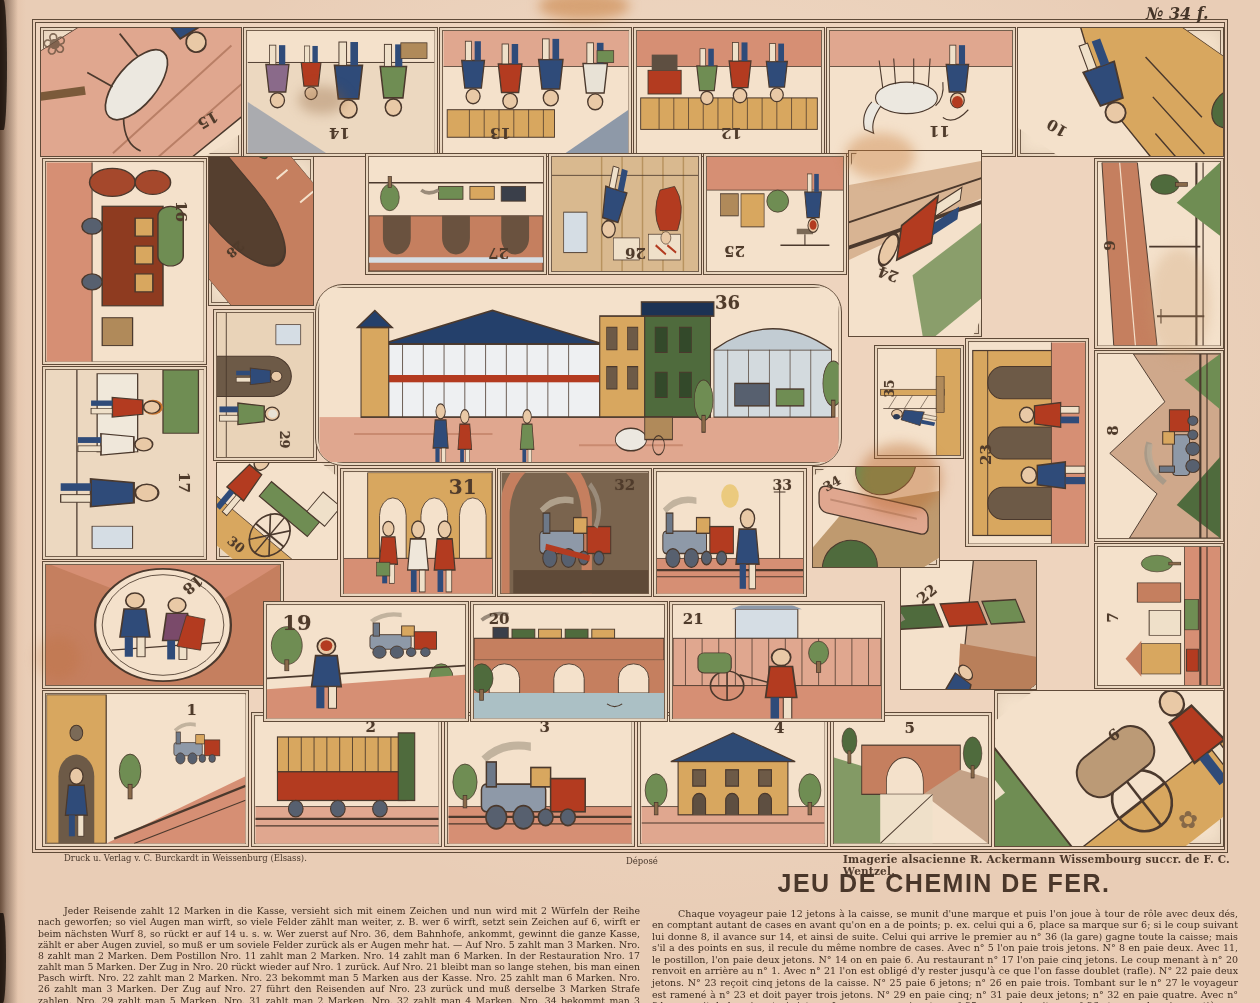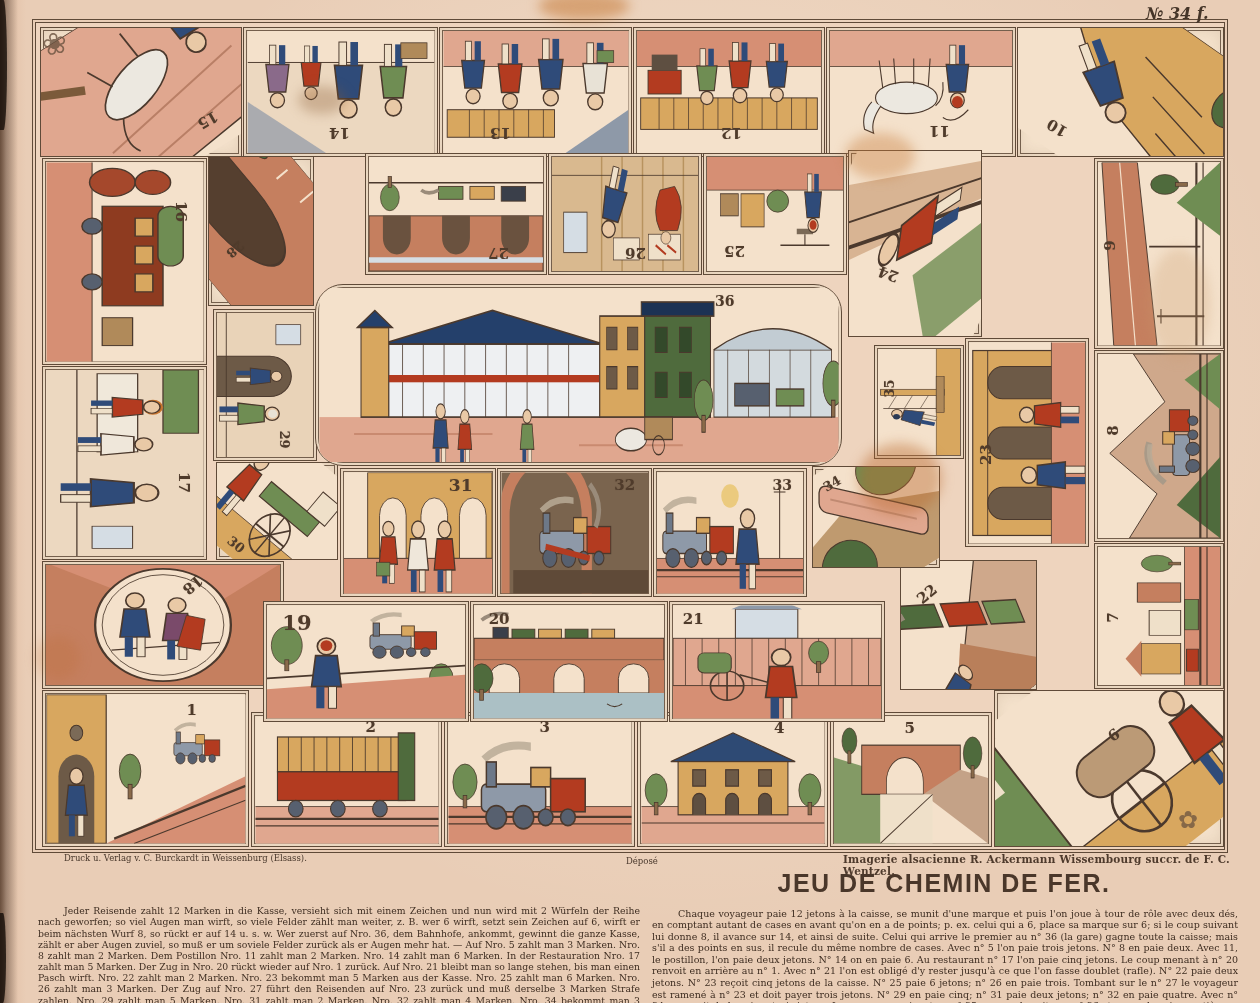--- a/index.html
+++ b/index.html
@@ -791,21 +791,21 @@
             <rect x=".6" y="5" width="2.4" height="7" fill="#efe0c9" stroke="#4b392d" stroke-width=".3"></rect>
           </g>
           <g transform="translate(68,42) scale(1.6)">
             <circle cx="0" cy="-8" r="2.7" fill="#e9c9a6" stroke="#4b392d" stroke-width=".5"></circle>
             <path d="M-3.2,-5 L3.2,-5 L4.4,5 L-4.4,5 Z" fill="#b33b20" stroke="#4b392d" stroke-width=".5"></path>
             <rect x="-3" y="5" width="2.4" height="7" fill="#2f4b79"></rect>
             <rect x=".6" y="5" width="2.4" height="7" fill="#efe0c9" stroke="#4b392d" stroke-width=".3"></rect>
           </g>
           <rect x="22" y="46" width="9" height="7" fill="#6f8d53" stroke="#4b392d" stroke-width=".4"></rect>
         </svg>
-        <span class="num" style="left:70%;top:6%;transform:rotate(0deg);font-size:17px">31</span>
+        <span class="num" style="left:70%;top:6%;transform:rotate(0deg);font-size:20px">31</span>
       </div>
       <div class="cell" style="left: 497px; top: 468px; width: 153px; height: 127px;">
         <svg viewBox="0 0 100 62" preserveAspectRatio="none" style="position:absolute;left:50%;top:50%;width:147px;height:121px;transform:translate(-50%,-50%) rotate(0deg) scale(1);">
           <rect x="-2" y="-2" width="104" height="66" fill="#7a644e"></rect>
           <path d="M2,62 v-40 a28,30 0 0 1 56,0 v40" fill="none" stroke="#c57f5f" stroke-width="7"></path>
           <rect x="8" y="50" width="92" height="12" fill="#5f4a38"></rect>
           <g transform="translate(26,30) scale(1.15)" stroke="#4b392d" stroke-width=".6">
             <path d="M0,-10 q8,-7 20,-5 l0,3 q-10,-2 -18,4 z" fill="#b9aa97" stroke="none" opacity=".85"></path>
             <rect x="0" y="0" width="26" height="10" rx="2" fill="#8e99a8"></rect>
             <rect x="2" y="-8" width="4" height="9" fill="#6d7888"></rect>
@@ -939,21 +939,21 @@
             <rect x="-3" y="5" width="2.4" height="7" fill="#2f4b79"></rect>
             <rect x=".6" y="5" width="2.4" height="7" fill="#efe0c9" stroke="#4b392d" stroke-width=".3"></rect>
           </g>
           <g transform="translate(120,53) scale(0.9)">
             <circle cx="0" cy="-8" r="2.7" fill="#e9c9a6" stroke="#4b392d" stroke-width=".5"></circle>
             <path d="M-3.2,-5 L3.2,-5 L4.4,5 L-4.4,5 Z" fill="#6f8d53" stroke="#4b392d" stroke-width=".5"></path>
             <rect x="-3" y="5" width="2.4" height="7" fill="#2f4b79"></rect>
             <rect x=".6" y="5" width="2.4" height="7" fill="#efe0c9" stroke="#4b392d" stroke-width=".3"></rect>
           </g>
         </svg>
-        <span class="num" style="left:76%;top:5%;transform:rotate(0deg);font-size:14px">36</span>
+        <span class="num" style="left:76%;top:5%;transform:rotate(0deg);font-size:18px">36</span>
       </div>
     </div>
   <div class="orn otl">❀</div>
   <div class="orn obr">✿</div>
   <div class="tag">№ 34 f.</div>
   <span class="imp imp-l">Druck u. Verlag v. C. Burckardt in Weissenburg (Elsass).</span>
   <span class="imp dep">Déposé</span>
   <span class="imp imp-r">Imagerie alsacienne R. Ackermann Wissembourg succr. de F. C. Wentzel.</span>
   <div class="t-fr">JEU DE CHEMIN DE FER.</div>
   <p class="p-de">Jeder Reisende zahlt 12 Marken in die Kasse, versieht sich mit einem Zeichen und nun wird mit 2 Würfeln der Reihe nach geworfen; so viel Augen man wirft, so viele Felder zählt man weiter, z. B. wer 6 wirft, setzt sein Zeichen auf 6, wirft er beim nächsten Wurf 8, so rückt er auf 14 u. s. w. Wer zuerst auf Nro. 36, dem Bahnhofe, ankommt, gewinnt die ganze Kasse, zählt er aber Augen zuviel, so muß er um soviele Felder zurück als er Augen mehr hat. — Auf Nro. 5 zahlt man 3 Marken. Nro. 8 zahlt man 2 Marken. Dem Postillon Nro. 11 zahlt man 2 Marken. Nro. 14 zahlt man 6 Marken. In der Restauration Nro. 17 zahlt man 5 Marken. Der Zug in Nro. 20 rückt wieder auf Nro. 1 zurück. Auf Nro. 21 bleibt man so lange stehen, bis man einen Pasch wirft. Nro. 22 zahlt man 2 Marken. Nro. 23 bekommt man 5 Marken aus der Kasse. Nro. 25 zahlt man 6 Marken. Nro. 26 zahlt man 3 Marken. Der Zug auf Nro. 27 führt den Reisenden auf Nro. 23 zurück und muß derselbe 3 Marken Strafe zahlen. Nro. 29 zahlt man 5 Marken. Nro. 31 zahlt man 2 Marken. Nro. 32 zahlt man 4 Marken. Nro. 34 bekommt man 3 Marken aus der Kasse. Kommt der Passagier auf Nro. 35, so rückt er gleich nach Nro. 36 und hat dann die ganze Kasse gewonnen.</p>

